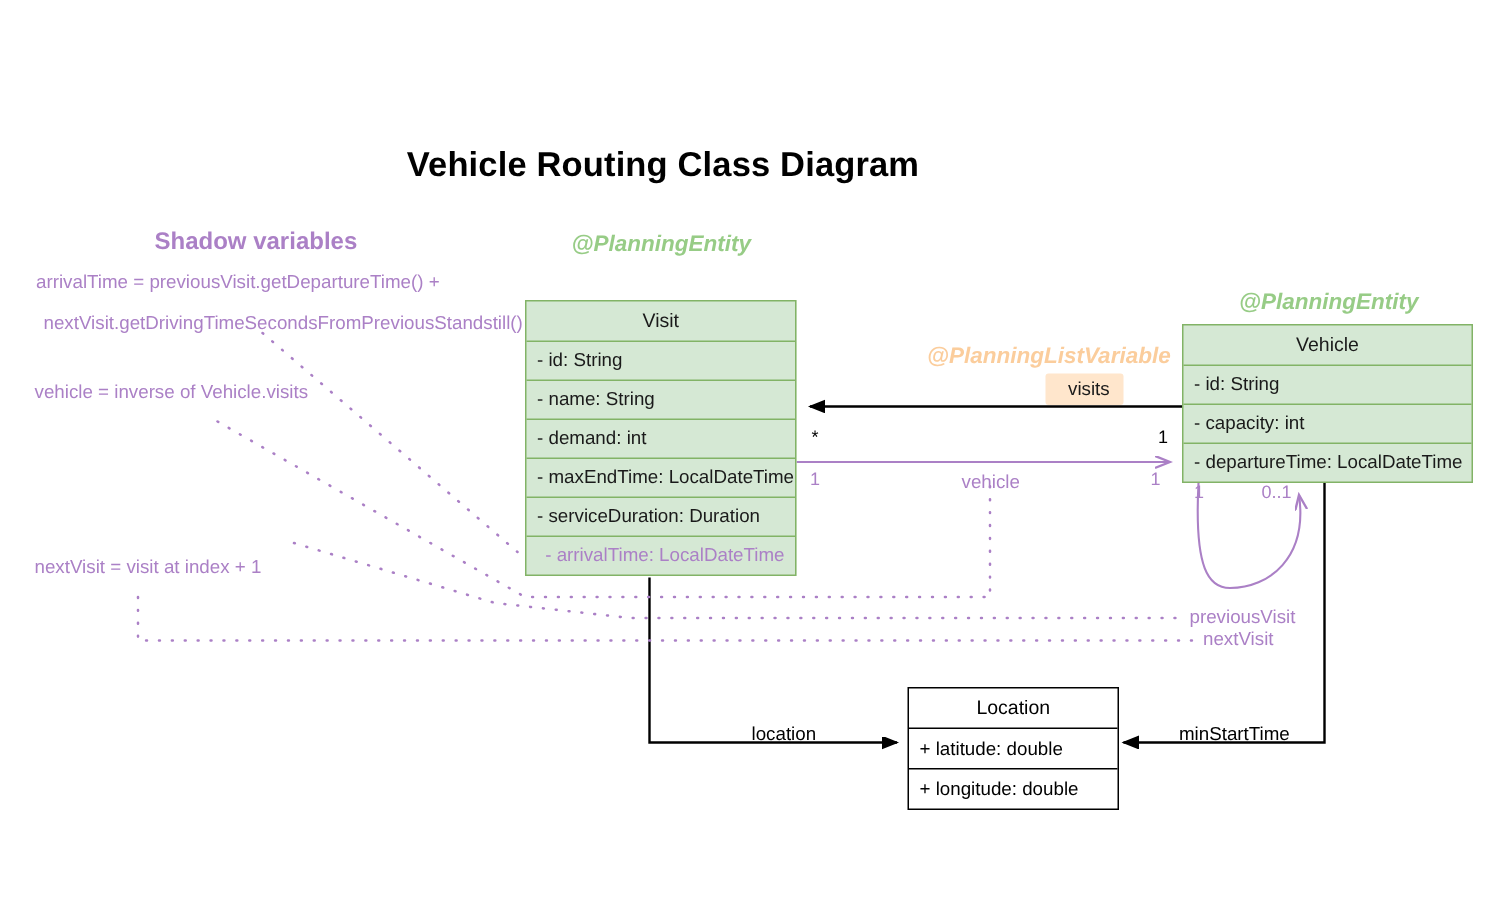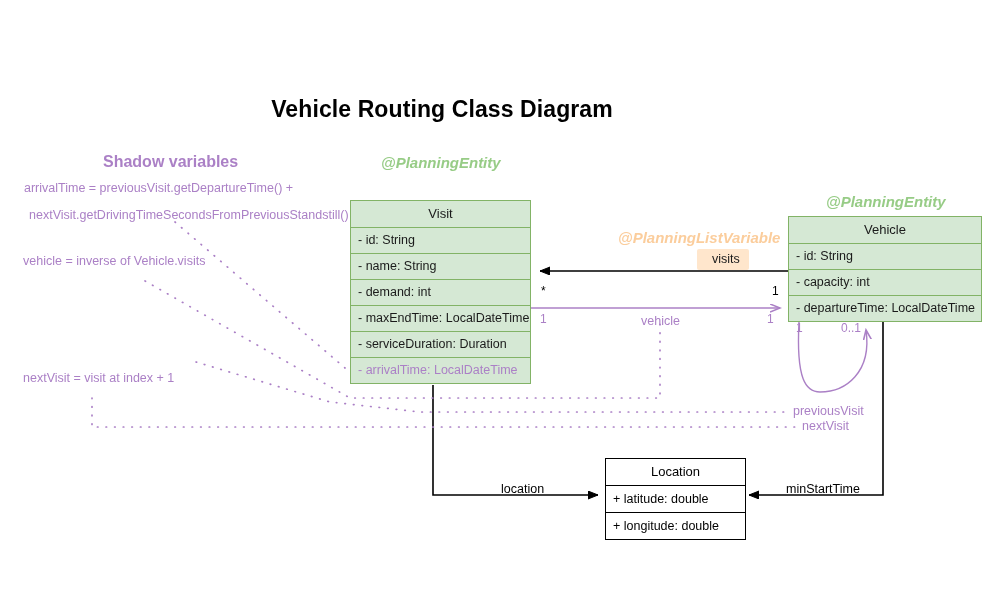--- a/index.html
+++ b/index.html
@@ -87,20 +87,21 @@
   .uml-class .uml-row + .uml-row {
     border-top: 1px solid #82b366;
   }
   .uml-class .uml-name {
     text-align: center;
     font-size: 13px;
     padding: 0 4px;
   }
   .uml-row.shadow-field {
     color: #ab80c6;
+    text-align: right;
   }
 
   
   .uml-class.plain {
     background: #ffffff;
     border: 1px solid #000000;
   }
   .uml-class.plain .uml-row + .uml-row {
     border-top: 1px solid #000000;
   }

